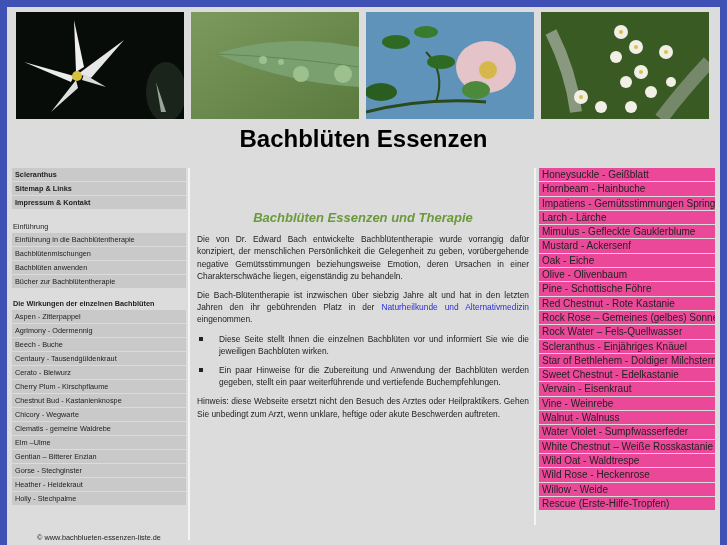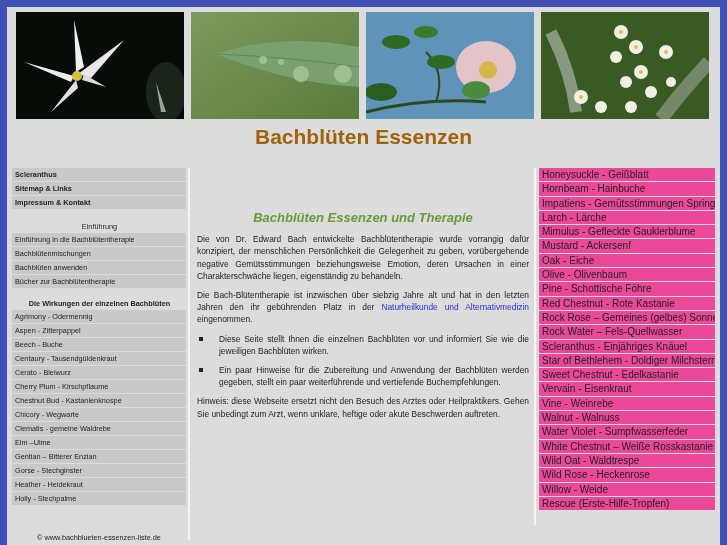--- a/index.html
+++ b/index.html
@@ -11,33 +11,33 @@
   }
   .page {
     position:absolute; left:7px; top:7px; width:713px; height:540px;
     background:#dcdcdc;
   }
   .header-photos { position:absolute; left:9px; top:5px; width:700px; height:108px; }
   .photo { position:absolute; top:0; width:168px; height:107px; overflow:hidden; }
   .photo svg { display:block; }
   .site-title {
     position:absolute; left:0; width:713px; top:118px; text-align:center;
-    font-size:21px; font-weight:bold; color:#a16207;
+    font-size:24px; font-weight:bold; color:#000000;
   }
   .col-left { position:absolute; left:5px; top:161px; width:174px; }
   .col-right { position:absolute; left:532px; top:161px; width:176px; }
   .sep-left { position:absolute; left:181px; top:161px; width:2px; height:372px; background:#f4f4f4; }
   .sep-right { position:absolute; left:527px; top:161px; width:2px; height:357px; background:#f4f4f4; }
   .nav-item {
     display:block; height:13px; line-height:13px; margin-bottom:1px;
     background:#c9c9c9; color:#222; font-size:7.3px; padding-left:3px;
     text-decoration:none; white-space:nowrap; overflow:hidden;
   }
   .nav-item.bold { font-weight:bold; }
-  .nav-heading { font-size:7.3px; font-weight:bold; color:#222; height:13px; line-height:13px; padding-left:1px;text-align:center; }
+  .nav-heading { font-size:7.3px; font-weight:bold; color:#222; height:13px; line-height:13px; padding-left:1px; }
   .nav-heading.plain { font-weight:normal; }
   .gap { height:10px; }
   .right-item {
     display:block; height:13.3px; line-height:13.3px; margin-bottom:1px;
     background:#ec4899; color:#222; font-size:10px; padding-left:3px;
     text-decoration:none; white-space:nowrap; overflow:hidden;
   }
   .footer-copy { position:absolute; left:5px; top:526px; width:174px; text-align:center; font-size:7.3px; color:#222; }
   .content { position:absolute; left:190px; top:205px; width:332px; color:#222; font-size:8.4px; line-height:12.2px; }
   .content h1 { margin:0 0 9px 0; text-align:center; font-size:13px; color:#6a9a3a; font-weight:bold;font-style:italic; }
@@ -133,22 +133,22 @@
     <a class="nav-item bold">Sitemap &amp; Links</a>
     <a class="nav-item bold">Impressum &amp; Kontakt</a>
     <div class="gap"></div>
     <div class="nav-heading plain">Einführung</div>
     <a class="nav-item">Einführung in die Bachblütentherapie</a>
     <a class="nav-item">Bachblütenmischungen</a>
     <a class="nav-item">Bachblüten anwenden</a>
     <a class="nav-item">Bücher zur Bachblütentherapie</a>
     <div class="gap" style="height:8px;"></div>
     <div class="nav-heading">Die Wirkungen der einzelnen Bachblüten</div>
+    <a class="nav-item">Aspen - Zitterpappel</a>
     <a class="nav-item">Agrimony - Odermennig</a>
-    <a class="nav-item">Aspen - Zitterpappel</a>
     <a class="nav-item">Beech - Buche</a>
     <a class="nav-item">Centaury - Tausendgüldenkraut</a>
     <a class="nav-item">Cerato - Bleiwurz</a>
     <a class="nav-item">Cherry Plum - Kirschpflaume</a>
     <a class="nav-item">Chestnut Bud - Kastanienknospe</a>
     <a class="nav-item">Chicory - Wegwarte</a>
     <a class="nav-item">Clematis - gemeine Waldrebe</a>
     <a class="nav-item">Elm –Ulme</a>
     <a class="nav-item">Gentian – Bitterer Enzian</a>
     <a class="nav-item">Gorse - Stechginster</a>

